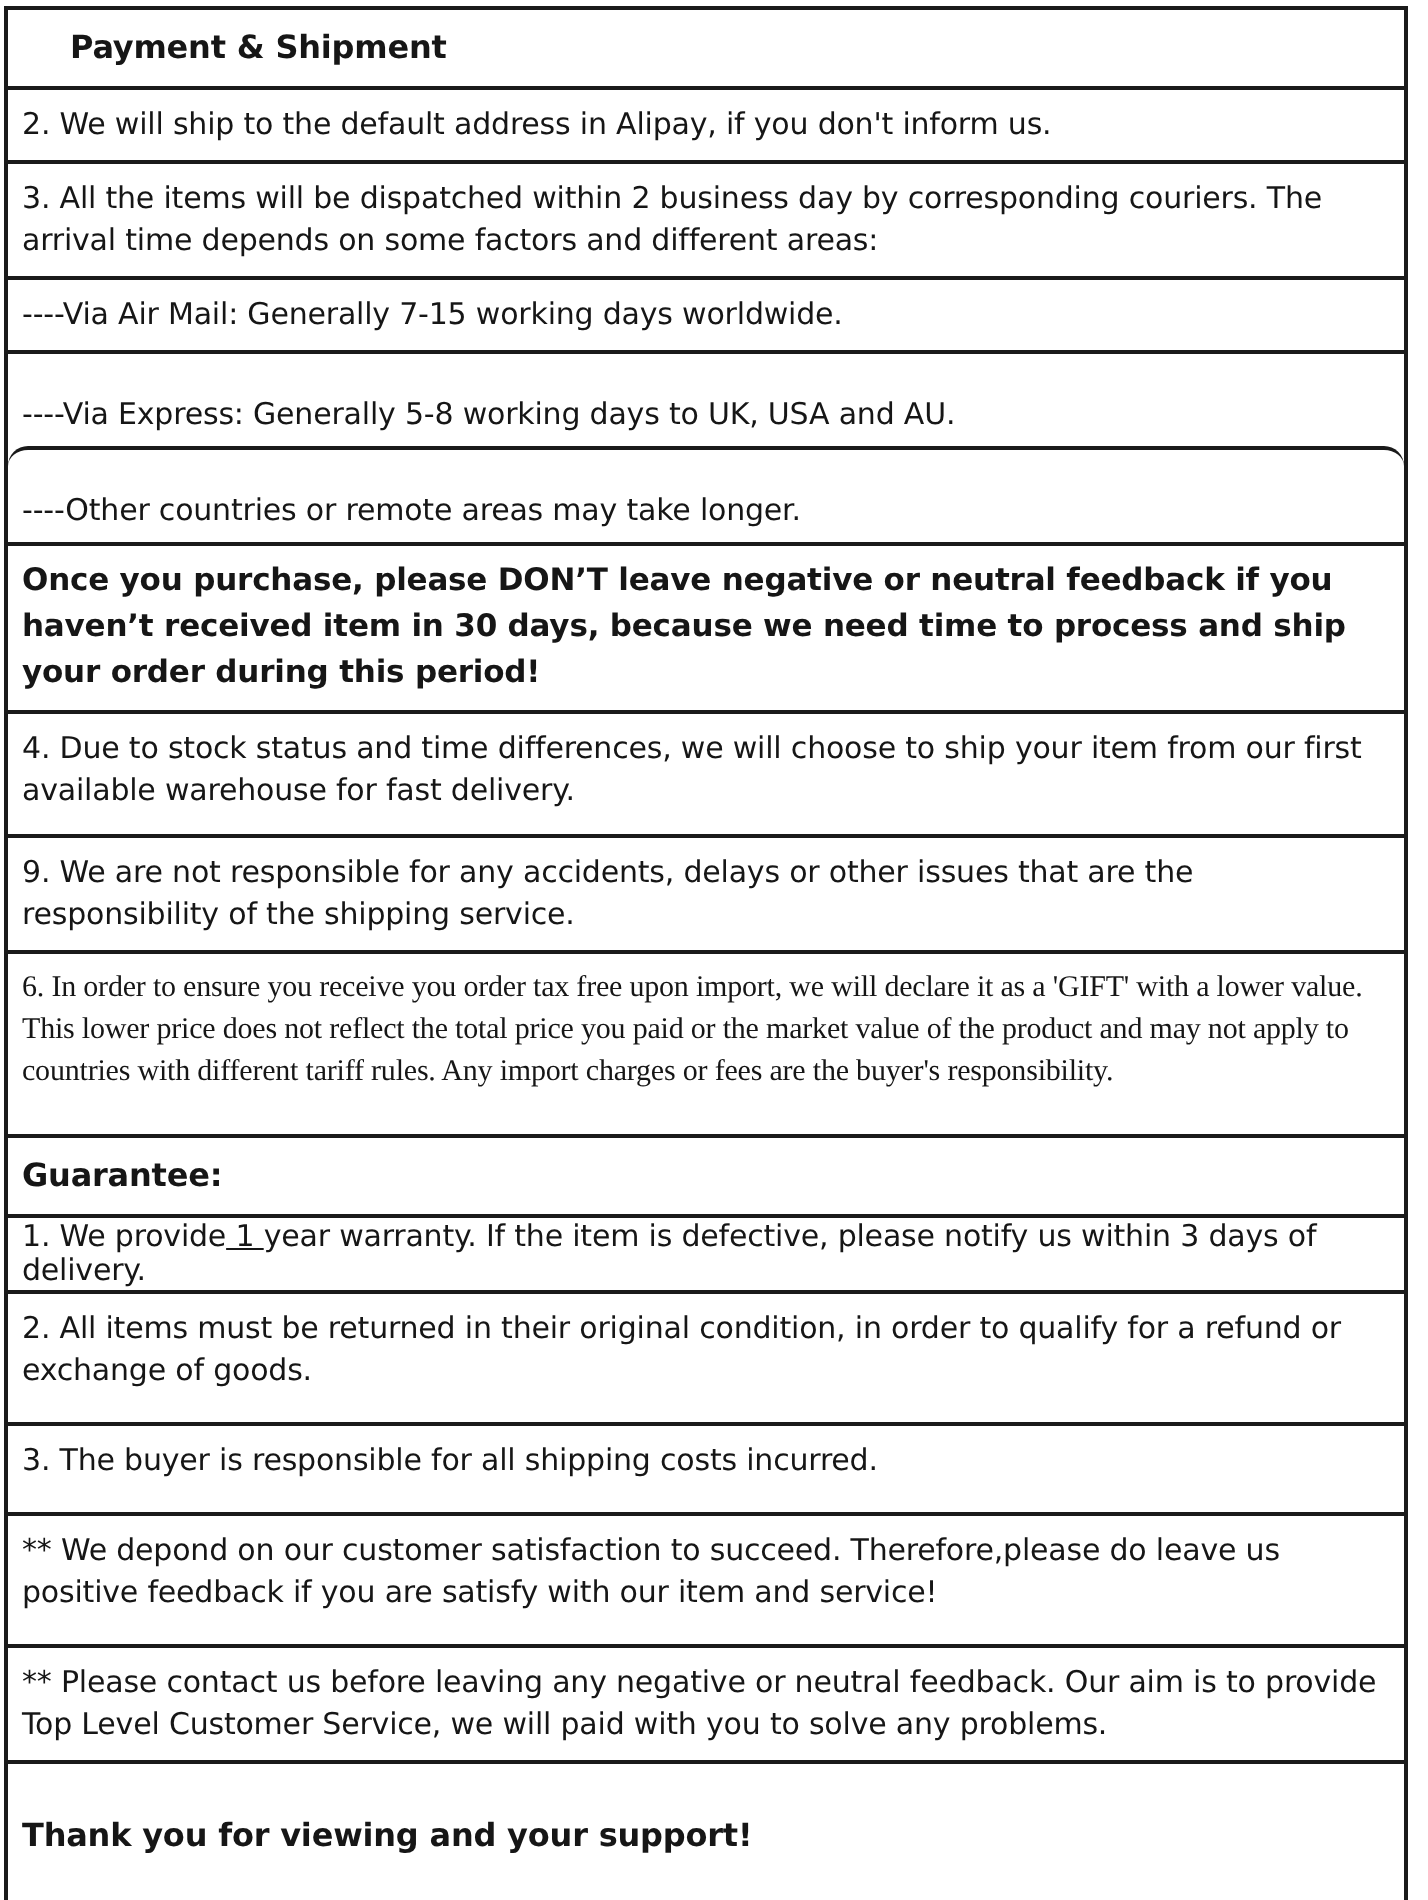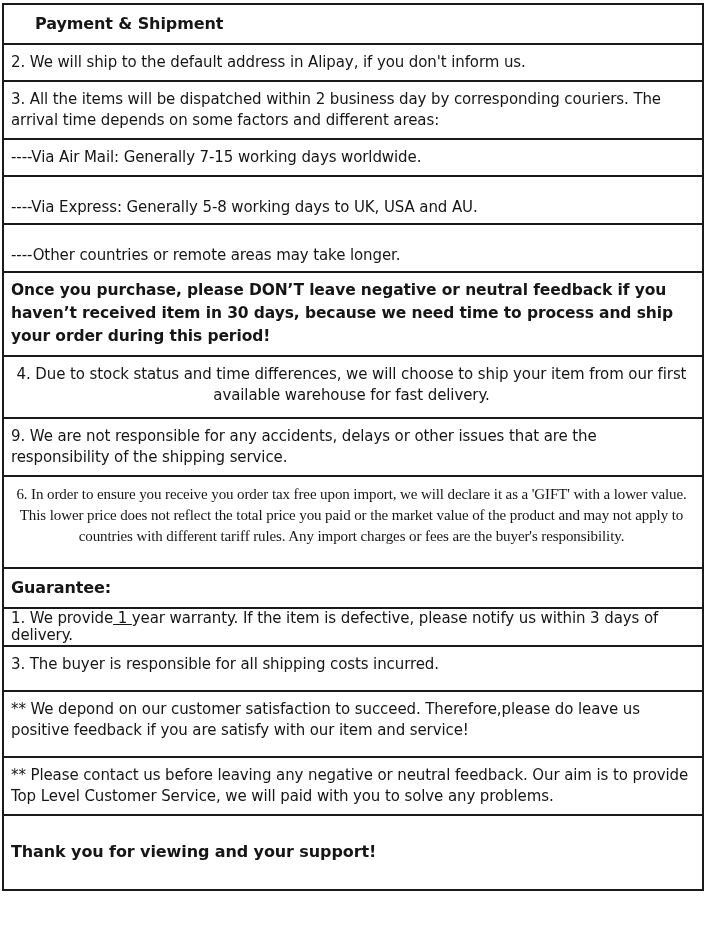--- a/index.html
+++ b/index.html
@@ -39,25 +39,25 @@
     font-size: 15.5px;
     line-height: 23px;
     padding-top: 6px;
   }
   .tight {
     padding-top: 1px;
     padding-bottom: 1px;
     line-height: 17px;
   }
   .padv-xs { padding-top: 20px; padding-bottom: 5px; }
-  .padb-sm { padding-bottom: 11px; text-align: center; }
+  .padb-sm { padding-bottom: 11px; }
   .padb-md { padding-bottom: 15px; }
   .tall { padding-top: 26px; padding-bottom: 27px; }
   .u { text-decoration: underline; white-space: pre; }
-  .mh30 { min-height: 30px; }
+  .mh30 { min-height: 30px; border-radius: 10px; }
   .mh32 { min-height: 32px; }
   .mh34 { min-height: 34px; }
   .mh36 { min-height: 36px; }
   .mh38 { min-height: 38px; }
   .mh43 { min-height: 43px; }
   .mh52 { min-height: 52px; }
   .mh54 { min-height: 54px; }
   .mh56 { min-height: 56px; }
   .mh62 { min-height: 62px; }
   .mh71 { min-height: 71px; }
@@ -73,17 +73,18 @@
   <div class="row mh54">3. All the items will be dispatched within 2 business day by corresponding couriers. The arrival time depends on some factors and different areas:</div>
   <div class="row mh36">----Via Air Mail: Generally 7-15 working days worldwide.</div>
   <div class="row padv-xs mh34">----Via Express: Generally 5-8 working days to UK, USA and AU.</div>
   <div class="row padv-xs mh30">----Other countries or remote areas may take longer.</div>
   <div class="row b block mh72">Once you purchase, please DON’T leave negative or neutral feedback if you haven’t received item in 30 days, because we need time to process and ship your order during this period!</div>
   <div class="row padb-sm mh54">4. Due to stock status and time differences, we will choose to ship your item from our first available warehouse for fast delivery.</div>
   <div class="row mh52">9. We are not responsible for any accidents, delays or other issues that are the responsibility of the shipping service.</div>
   <div class="row padb-sm mh92">6. In order to ensure you receive you order tax free upon import, we will declare it as a 'GIFT' with a lower value. This lower price does not reflect the total price you paid or the market value of the product and may not apply to countries with different tariff rules. Any import charges or fees are the buyer's responsibility.</div>
   <div class="row b hdr mh36">Guarantee:</div>
   <div class="row tight mh34"><span>1. We provide</span><span class="u"> 1 </span><span>year warranty. If the item is defective, please notify us within 3 days of delivery.</span></div>
+  <div class="row padb-md mh62">2. All items must be returned in their original condition, in order to qualify for a refund or exchange of goods.</div>
   <div class="row padb-md mh43">3. The buyer is responsible for all shipping costs incurred.</div>
   <div class="row padb-md mh62">** We depond on our customer satisfaction to succeed. Therefore,please do leave us positive feedback if you are satisfy with our item and service!</div>
   <div class="row mh56">** Please contact us before leaving any negative or neutral feedback. Our aim is to provide Top Level Customer Service, we will paid with you to solve any problems.</div>
   <div class="row b hdr tall mh71">Thank you for viewing and your support!</div>
 </div>
 
 </body></html>

